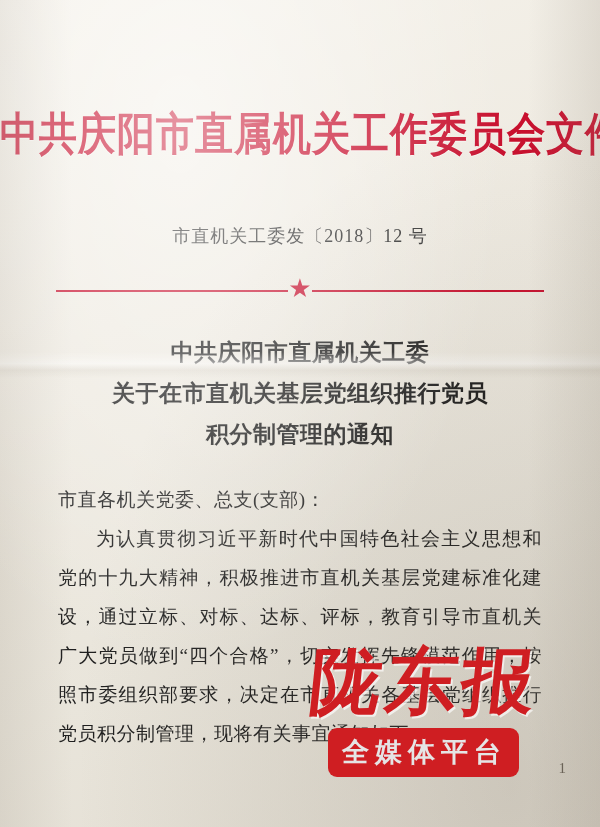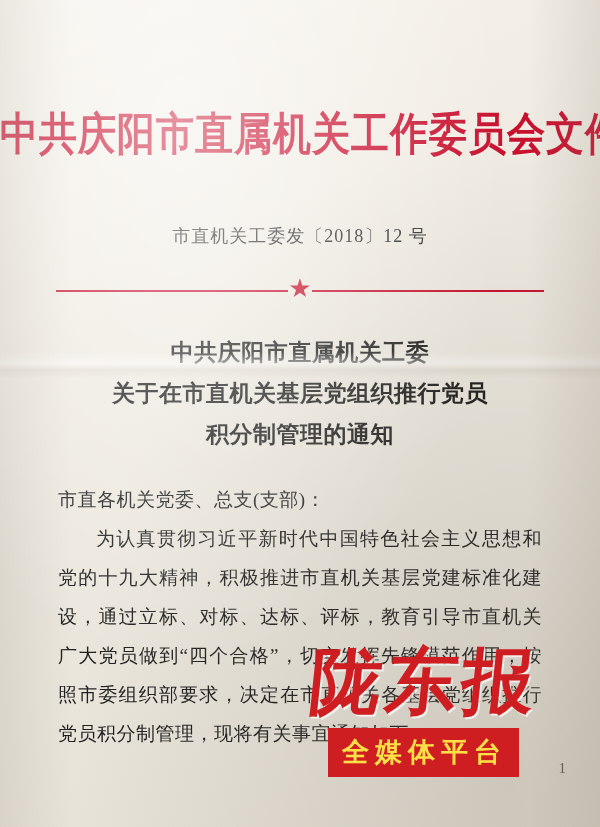--- a/index.html
+++ b/index.html
@@ -149,27 +149,28 @@
     letter-spacing: 4px;
     white-space: nowrap;
     text-shadow: 2px 2px 0 rgba(255,255,255,0.65);
     transform: skewX(-6deg);
   }
   #wm-bar {
     position: absolute;
     left: 28px;
     top: 88px;
     background: #cf1e22;
-    color: #fde047;
+    color: #e5e5e5;
     font-family: Liberation Serif, serif;
     font-size: 27px;
     font-weight: bold;
     letter-spacing: 6px;
     padding: 6px 12px 7px 14px;
     white-space: nowrap;
+    border-radius: 9px;
   }
   #wm-page-num {
     position: absolute;
     right: -2px;
     top: 120px;
     color: #6a6257;
     font-size: 15px;
   }
 </style>
 </head>

